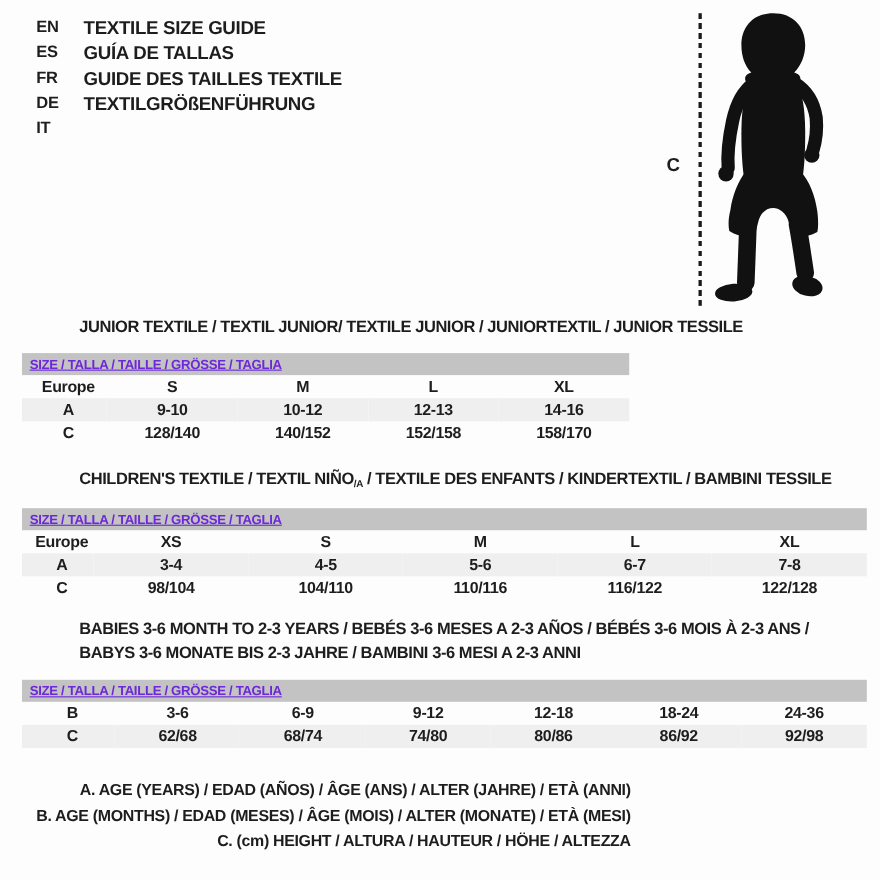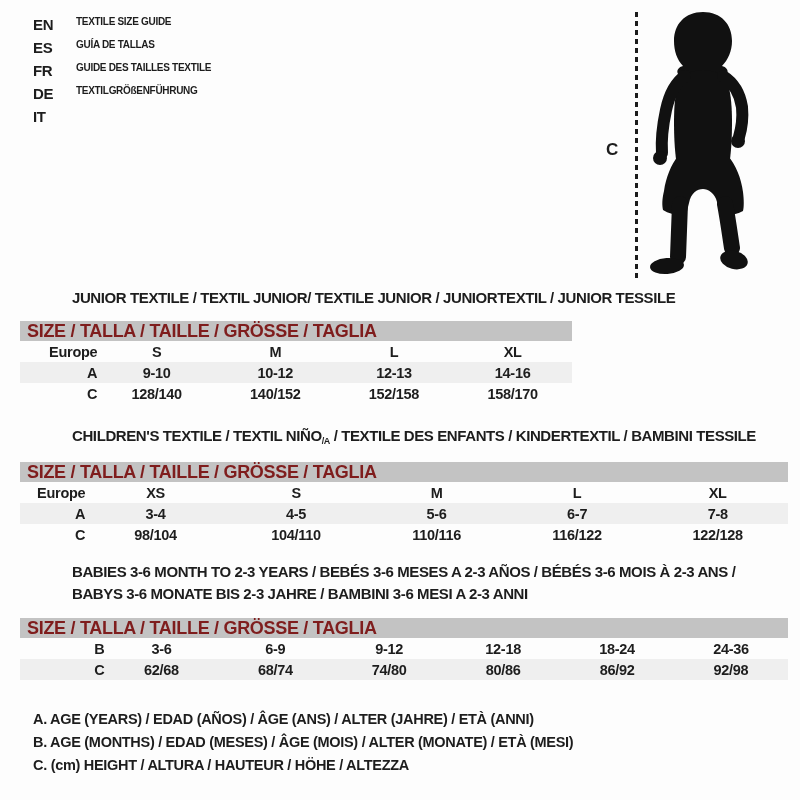--- a/index.html
+++ b/index.html
@@ -5,53 +5,53 @@
   html,body{margin:0;padding:0;background:#ffffff;}
   .canvas{
     position:relative;width:800px;height:800px;background:#fdfdfd;
     font-family:"Liberation Sans","DejaVu Sans",sans-serif;
     color:#1d1d1d;font-weight:700;overflow:hidden;
   }
   
   .lang-block{position:absolute;left:33px;top:16px;}
   .lang-row{display:flex;height:23px;align-items:flex-start;}
   .lang-code{width:43px;font-size:15px;letter-spacing:-0.3px;}
-  .lang-title{font-size:10px;letter-spacing:-0.3px;white-space:nowrap;}
+  .lang-title{font-size:17px;letter-spacing:-0.3px;white-space:nowrap;}
   
   .measure-line{
     position:absolute;left:635px;top:12px;width:3px;height:266px;
     background:repeating-linear-gradient(to bottom,#1b1b1b 0 5px,transparent 5px 9px);
   }
   .figure-label{position:absolute;left:606px;top:140px;font-size:17px;}
   .toddler{position:absolute;left:648px;top:8px;width:110px;height:272px;}
   
   .sec-heading{position:absolute;left:28px;font-size:15px;letter-spacing:-0.4px;line-height:22px;white-space:nowrap;margin-left:44px;}
   .sec-heading .sub{font-size:9px;vertical-align:-3px;}
   #heading-junior{top:287px;}
   #heading-children{top:425px;}
   #heading-babies{top:561px;}
   
   .table-wrap{position:absolute;}
   #table-junior{left:20px;top:321px;width:552px;}
   #table-children{left:20px;top:462px;width:768px;}
   #table-babies{left:20px;top:618px;width:768px;}
   .size-bar{
-    height:20px;line-height:20px;background:#c3c3c3;color:#7f1d1d;
-    font-size:18px;letter-spacing:-0.3px;padding-left:7px;
+    height:20px;line-height:20px;background:#c3c3c3;color:#6d28d9;
+    font-size:12px;letter-spacing:-0.3px;padding-left:7px;text-decoration:underline;
   }
   table.size-table{border-collapse:collapse;table-layout:fixed;width:100%;}
   table.size-table td{
     height:21px;font-size:14.5px;letter-spacing:-0.3px;
     text-align:center;padding:0;vertical-align:middle;font-weight:700;
   }
-  table.size-table td.row-label{text-align:right;padding-left:7px;}
+  table.size-table td.row-label{text-align:center;padding-left:7px;}
   tr.shaded td{background:#efefef;}
   
   .footnotes{position:absolute;left:33px;top:708px;}
-  .footnote{font-size:14.5px;letter-spacing:-0.3px;line-height:23px;white-space:nowrap;}
+  .footnote{font-size:14.5px;letter-spacing:-0.3px;line-height:23px;white-space:nowrap;text-align:right;}
 </style>
 </head>
 <body>
 
 <div class="canvas">
 
   <div class="lang-block">
       <div class="lang-row">
         <span class="lang-code">EN</span>
         <span class="lang-title">TEXTILE SIZE GUIDE</span>

